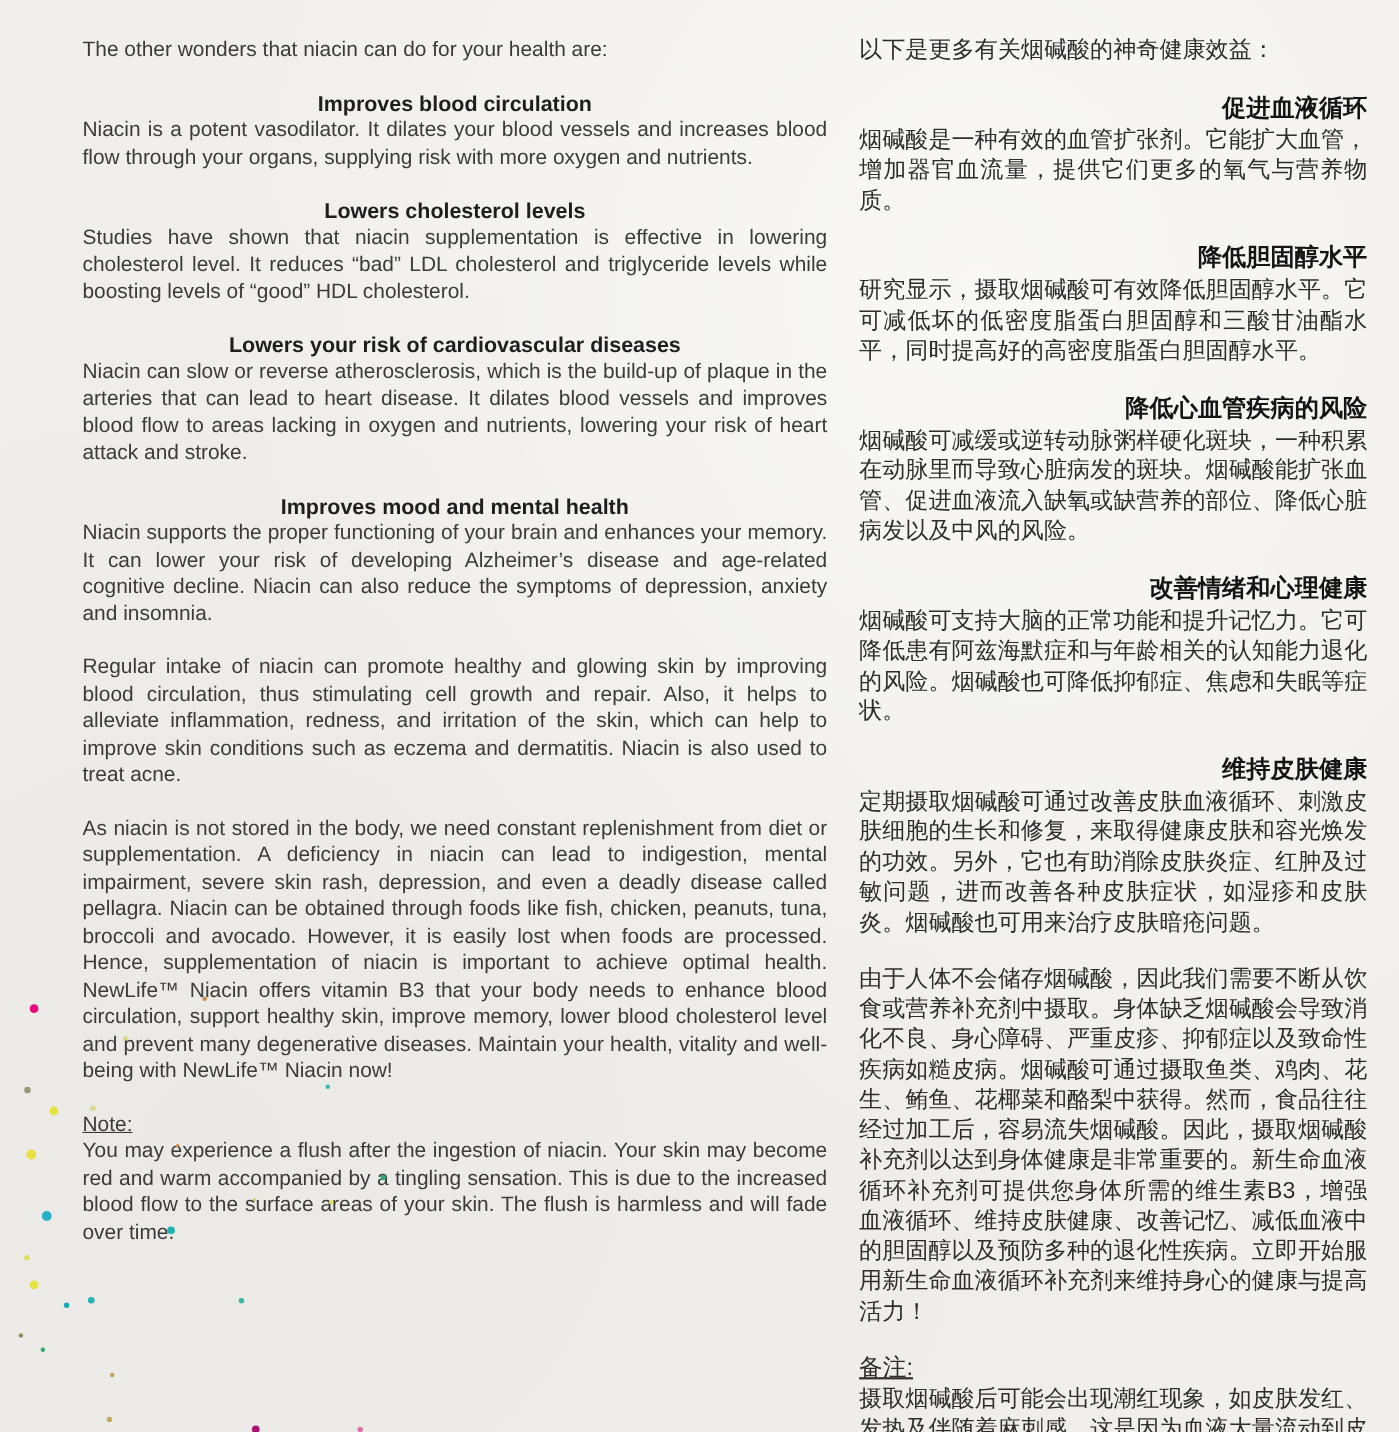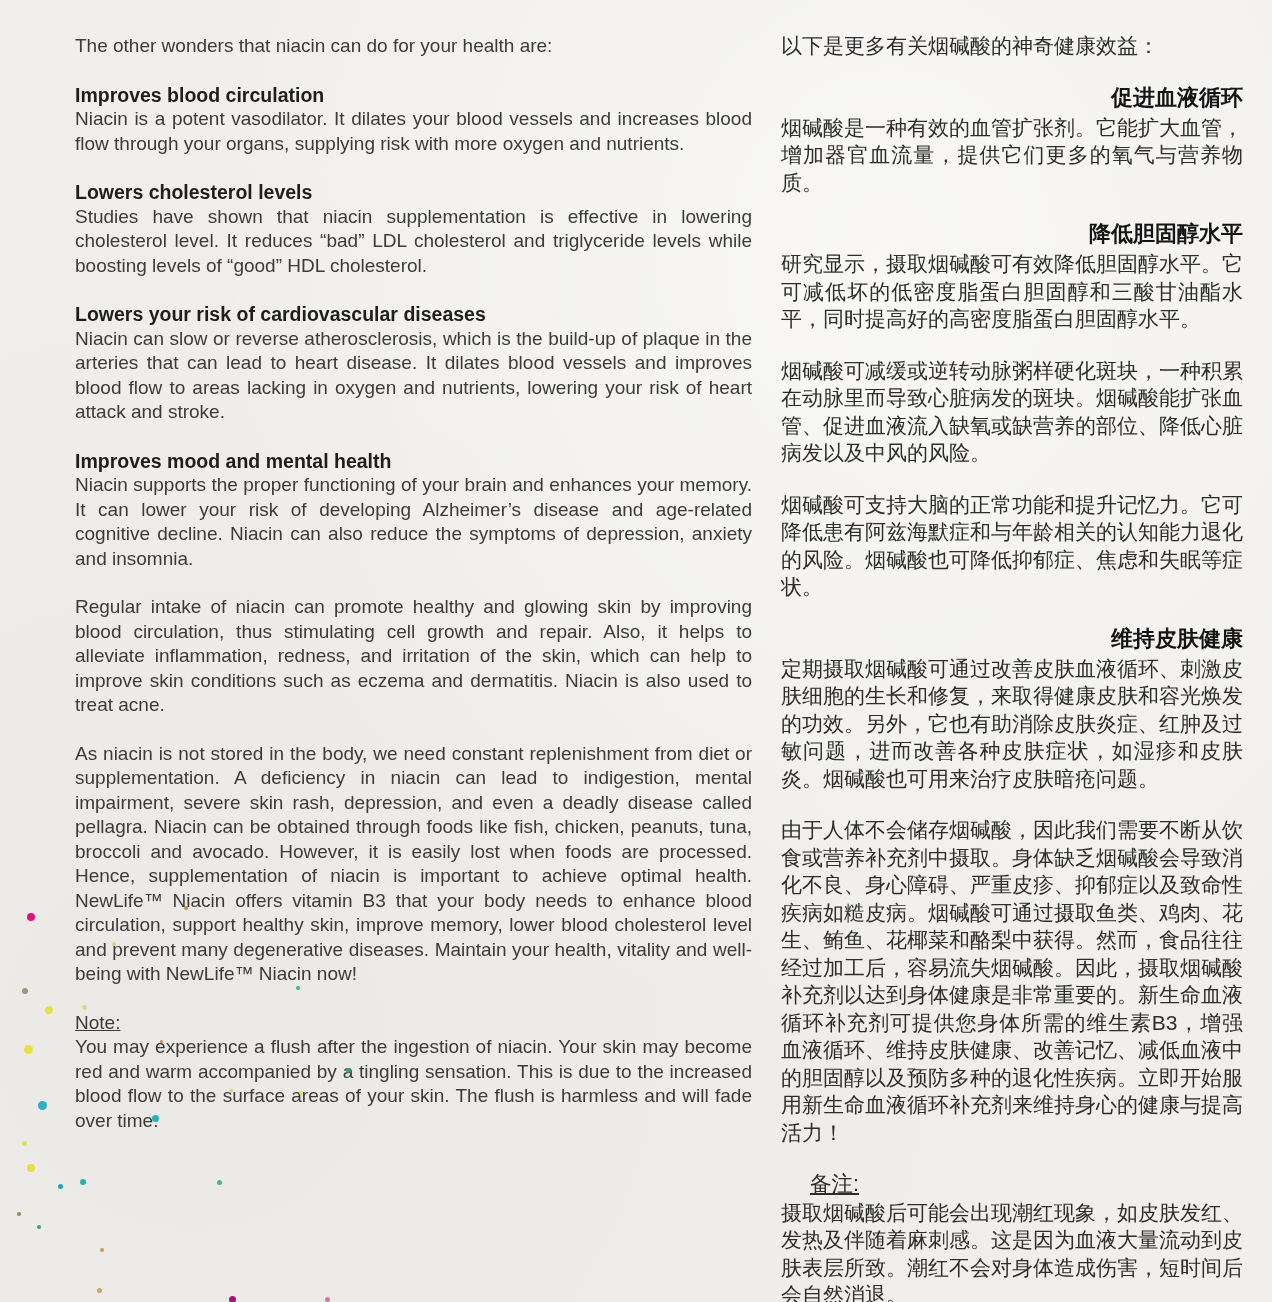--- a/index.html
+++ b/index.html
@@ -28,21 +28,21 @@
     margin-left: 40px;
   }
   .col-left p { margin: 0; }
   .col-left .section { margin-top: 24px; }
   .col-left h3 {
     margin: 0;
     font-size: 19.5px;
     line-height: 24.5px;
     font-weight: bold;
     color: #1e1e1e;
-    text-align: left;
+    text-align: center;
   }
   .col-left .para-block { margin-top: 24px; }
   .note-label {
     display: inline-block;
     text-decoration: underline;
     margin: 0;
   }
 
   
   .col-right {
@@ -61,21 +61,20 @@
     font-size: 22px;
     line-height: 28px;
     font-weight: bold;
     color: #141414;
     text-align: right;
   }
   .col-right .para-block { margin-top: 24px; }
   .col-right .note-label {
     font-size: 21.5px;
     font-weight: normal;
-    margin-left: 29px;
   }
 
   
   .speckle {
     position: absolute;
     border-radius: 50%;
     pointer-events: none;
   }
 </style>
 </head>
@@ -126,24 +125,26 @@
       <h3>促进血液循环</h3>
       <p>烟碱酸是一种有效的血管扩张剂。它能扩大血管，增加器官血流量，提供它们更多的氧气与营养物质。</p>
     </div>
 
     <div class="section">
       <h3>降低胆固醇水平</h3>
       <p>研究显示，摄取烟碱酸可有效降低胆固醇水平。它可减低坏的低密度脂蛋白胆固醇和三酸甘油酯水平，同时提高好的高密度脂蛋白胆固醇水平。</p>
     </div>
 
     <div class="section">
+      <h3>降低心血管疾病的风险</h3>
       <p>烟碱酸可减缓或逆转动脉粥样硬化斑块，一种积累在动脉里而导致心脏病发的斑块。烟碱酸能扩张血管、促进血液流入缺氧或缺营养的部位、降低心脏病发以及中风的风险。</p>
     </div>
 
     <div class="section">
+      <h3>改善情绪和心理健康</h3>
       <p>烟碱酸可支持大脑的正常功能和提升记忆力。它可降低患有阿兹海默症和与年龄相关的认知能力退化的风险。烟碱酸也可降低抑郁症、焦虑和失眠等症状。</p>
     </div>
 
     <div class="section">
       <h3>维持皮肤健康</h3>
       <p>定期摄取烟碱酸可通过改善皮肤血液循环、刺激皮肤细胞的生长和修复，来取得健康皮肤和容光焕发的功效。另外，它也有助消除皮肤炎症、红肿及过敏问题，进而改善各种皮肤症状，如湿疹和皮肤炎。烟碱酸也可用来治疗皮肤暗疮问题。</p>
     </div>
 
     <p class="para-block">由于人体不会储存烟碱酸，因此我们需要不断从饮食或营养补充剂中摄取。身体缺乏烟碱酸会导致消化不良、身心障碍、严重皮疹、抑郁症以及致命性疾病如糙皮病。烟碱酸可通过摄取鱼类、鸡肉、花生、鲔鱼、花椰菜和酪梨中获得。然而，食品往往经过加工后，容易流失烟碱酸。因此，摄取烟碱酸补充剂以达到身体健康是非常重要的。新生命血液循环补充剂可提供您身体所需的维生素B3，增强血液循环、维持皮肤健康、改善记忆、减低血液中的胆固醇以及预防多种的退化性疾病。立即开始服用新生命血液循环补充剂来维持身心的健康与提高活力！</p>
 

